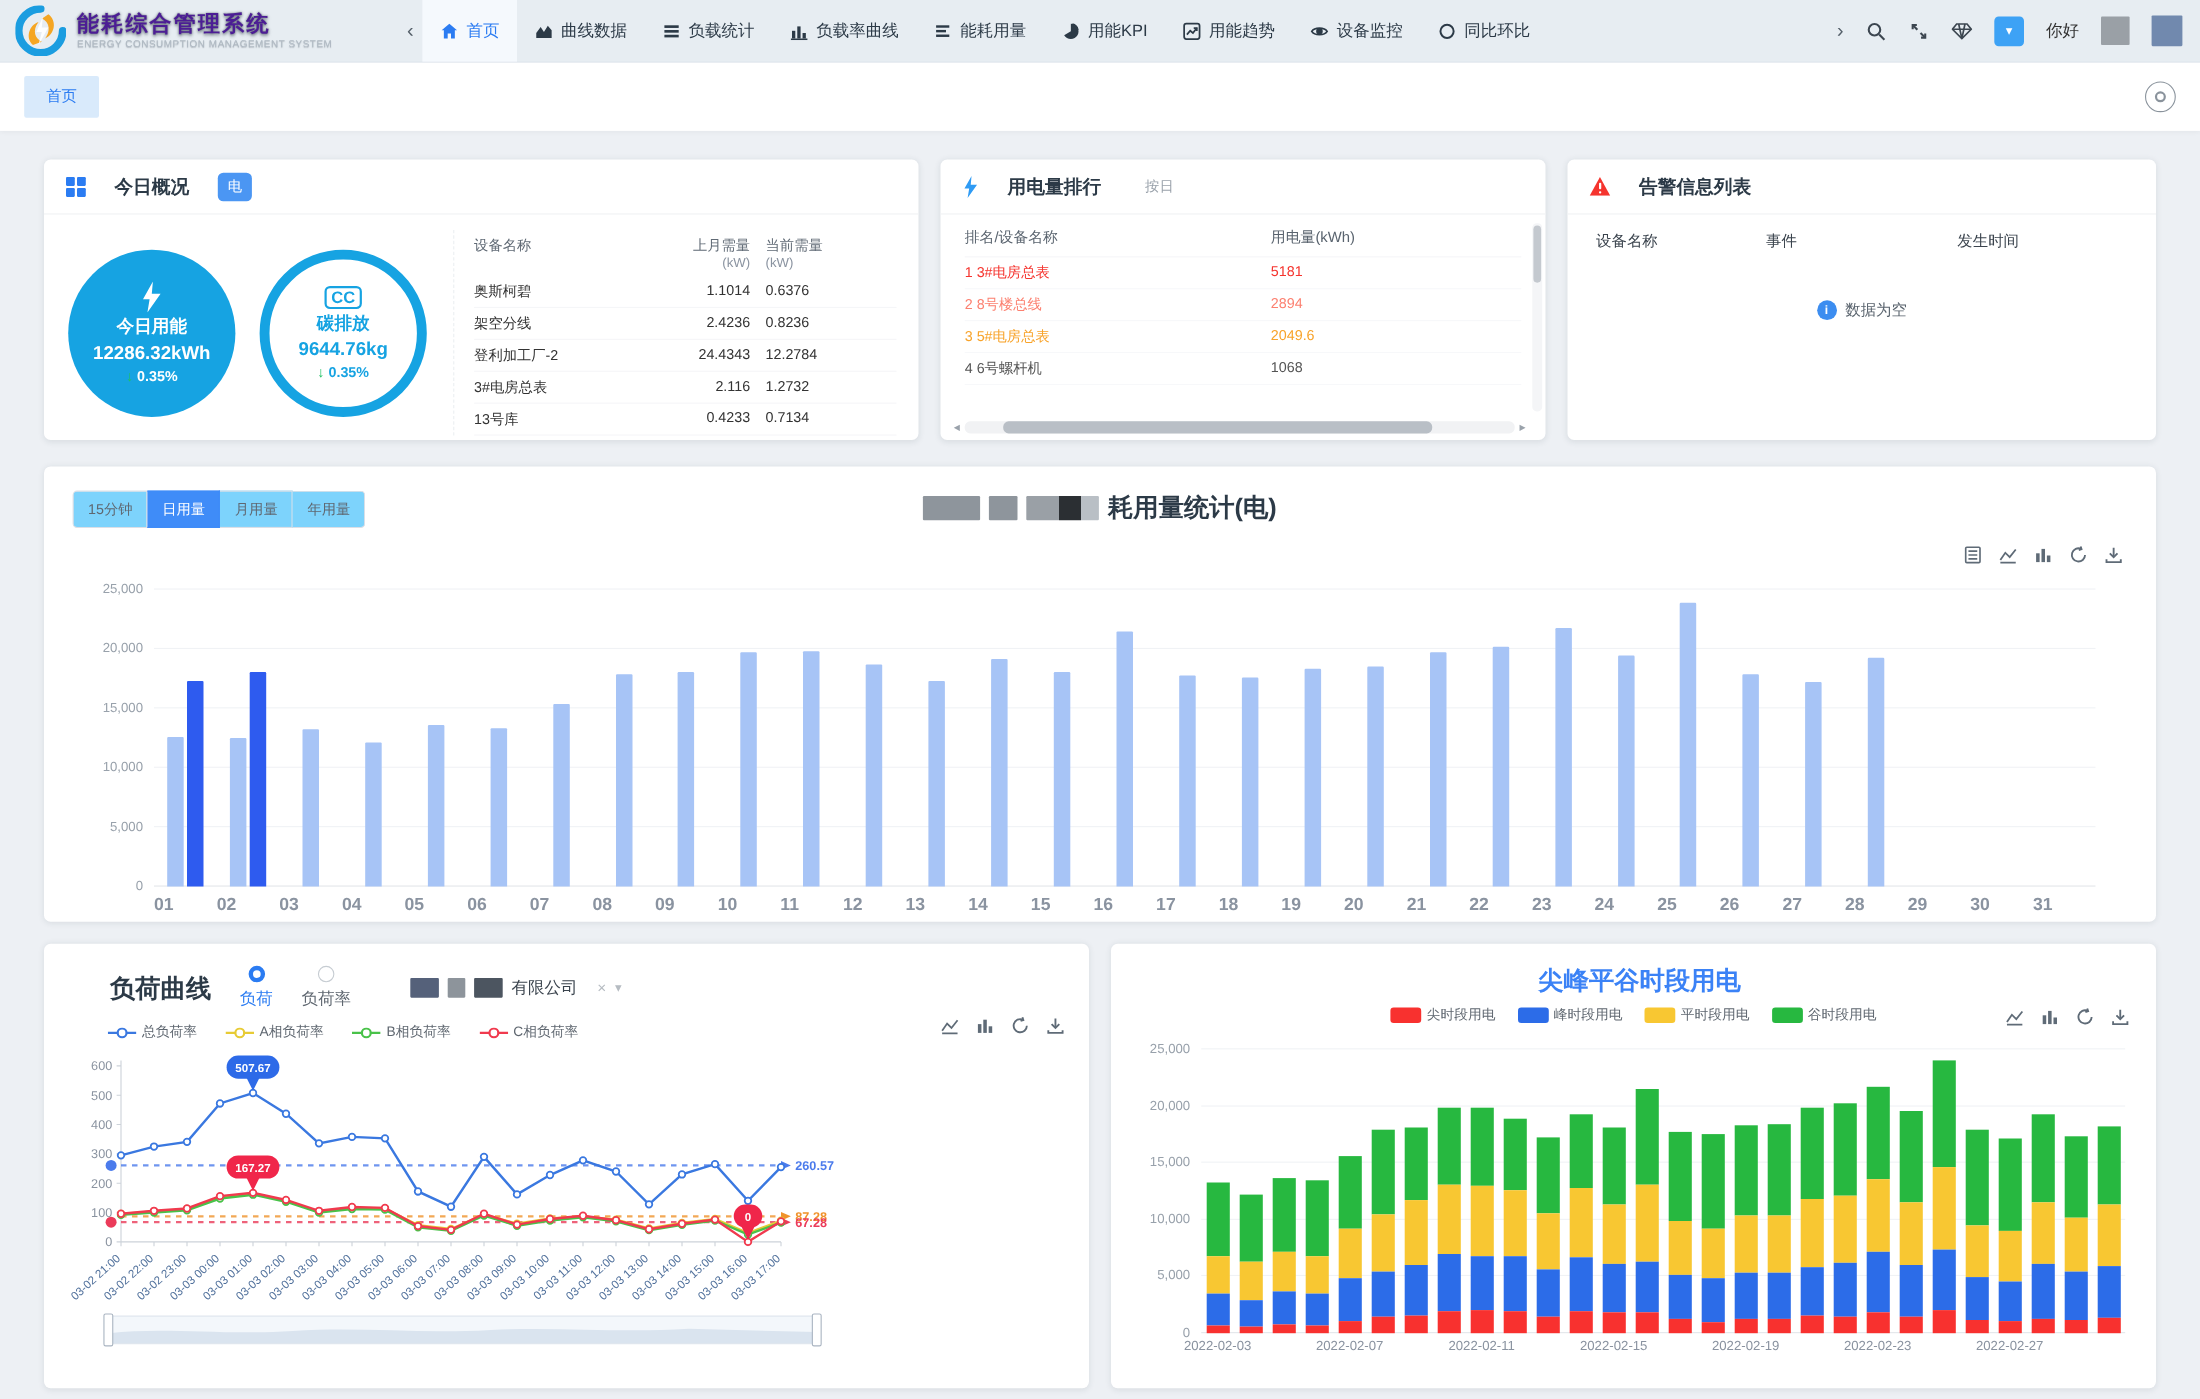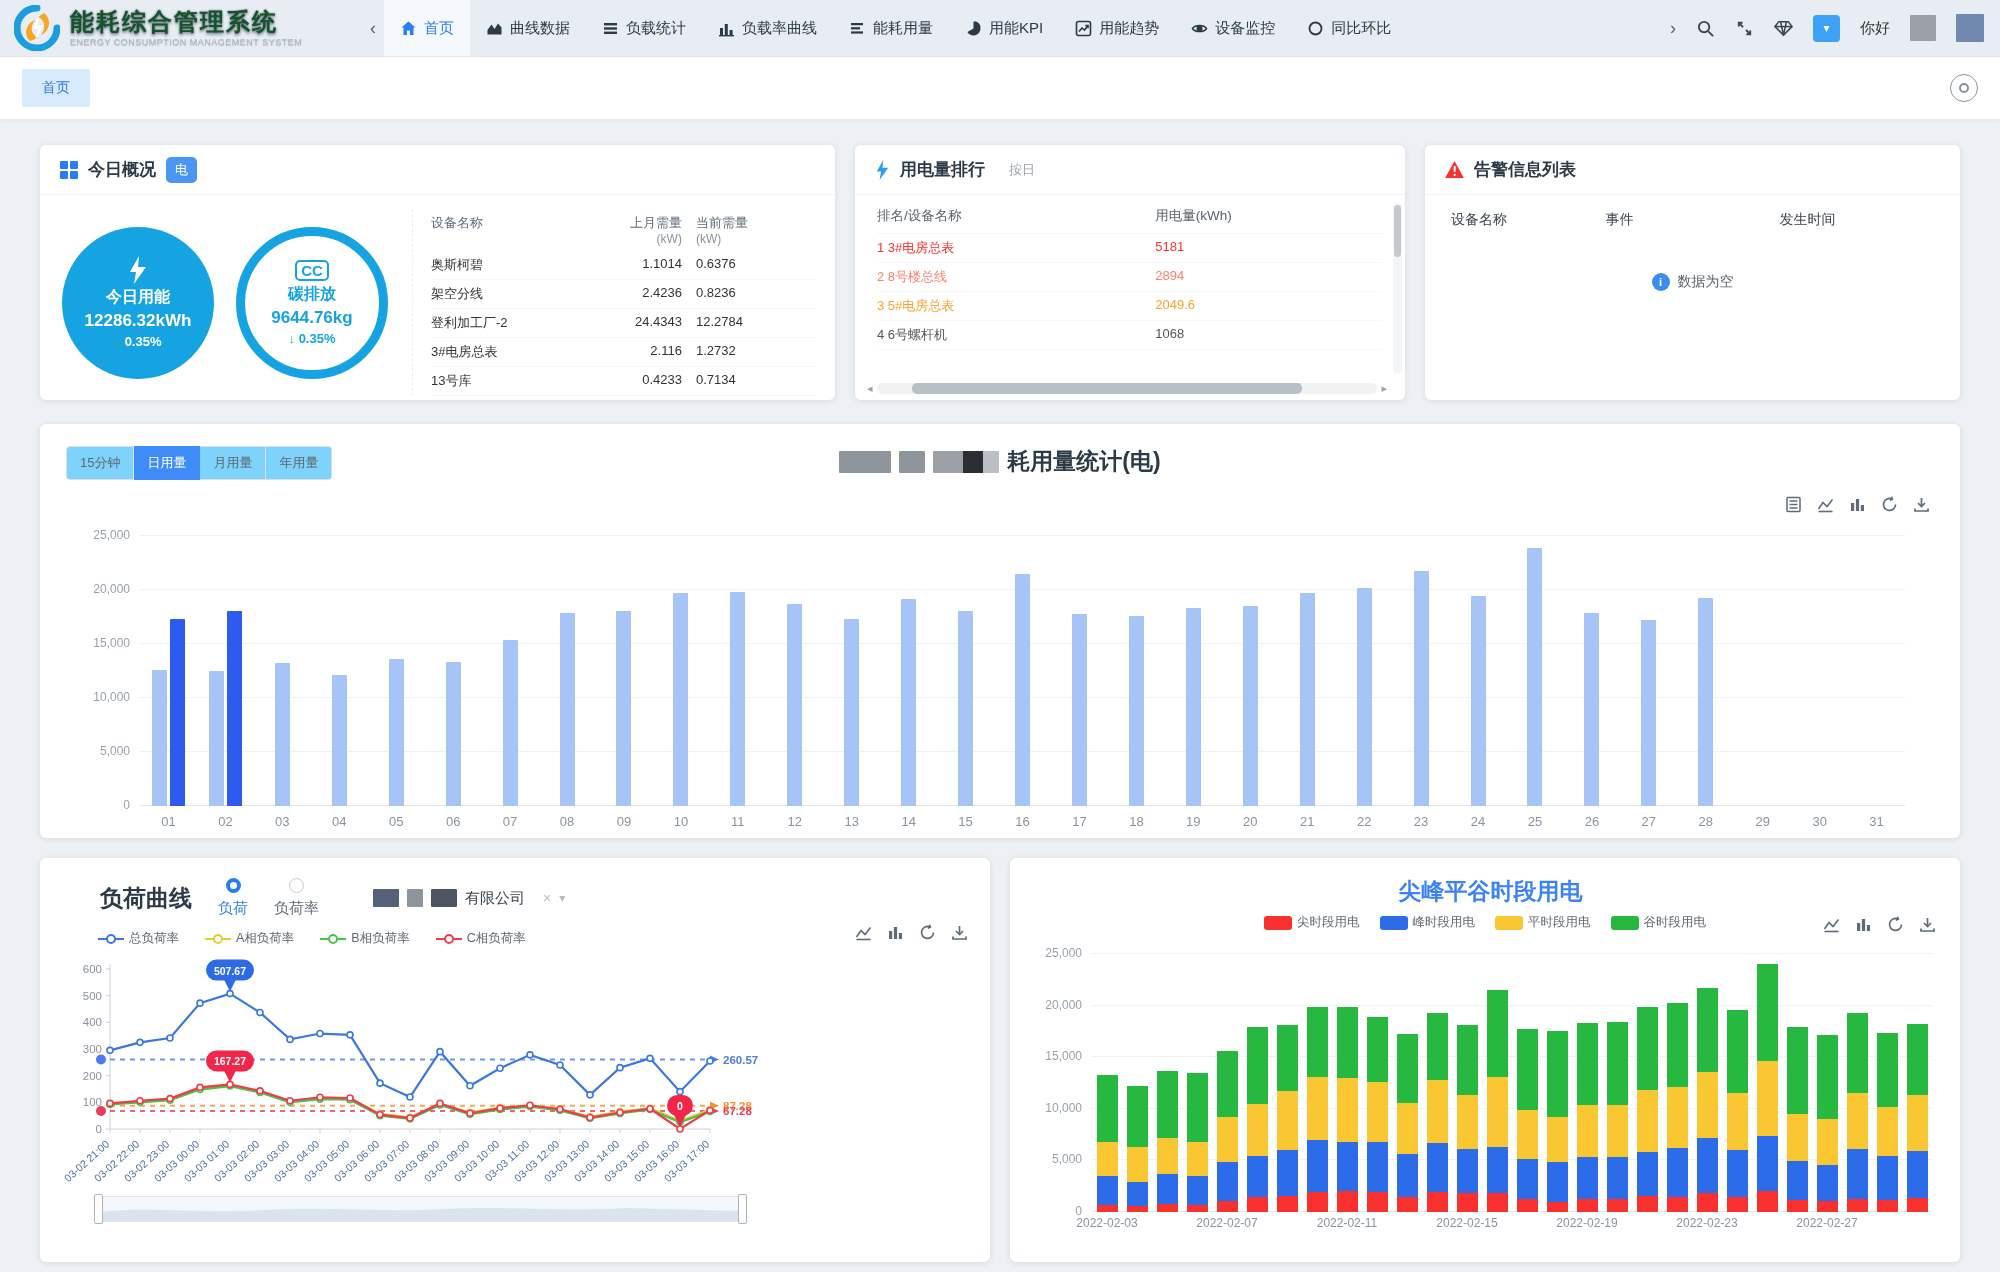--- a/index.html
+++ b/index.html
@@ -3,21 +3,21 @@
 <meta charset="utf-8">
 <style>
   * { margin:0; padding:0; box-sizing:border-box; }
   html,body { width:2000px; height:1272px; }
   body { background:#edf0f4; font-family:"Liberation Sans","DejaVu Sans",sans-serif; color:#333; overflow:hidden; }
   svg { display:block; }
 
   
   .navbar { height:57px; background:#e7edf2; display:flex; align-items:center; border-bottom:1px solid #dde4ea; }
   .logo-wrap { display:flex; align-items:center; gap:10px; padding:0 10px 0 14px; min-width:370px; }
-  .brand-title { font-size:24px; font-weight:bold; color:#14532d; letter-spacing:2px;
+  .brand-title { font-size:20px; font-weight:bold; color:#4c1d95; letter-spacing:2px;
     text-shadow:0 2px 3px rgba(90,100,110,.75), 0 0 2px rgba(90,100,110,.9); line-height:1; }
   .brand-sub { font-size:9px; color:#aeb8c2; letter-spacing:.5px; margin-top:3px;
     text-shadow:0 1px 1px rgba(120,130,140,.5); }
   .nav-collapse { color:#55606a; margin:0 8px 0 0; font-size:18px; display:flex; align-items:center; cursor:pointer; }
   .nav-menu { display:flex; height:100%; }
   .nav-item { display:flex; align-items:center; gap:7px; padding:0 16px; font-size:15px; color:#2c3a47; cursor:pointer; white-space:nowrap; }
   .nav-item svg { width:17px; height:17px; }
   .nav-item.active { background:#f5f9fd; color:#2b7cf2; }
   .nav-right { margin-left:auto; display:flex; align-items:center; gap:20px; padding-right:16px; }
   .nav-right svg { width:19px; height:19px; }
@@ -31,21 +31,21 @@
   
   .tabbar { height:62px; background:#fff; display:flex; align-items:center; justify-content:space-between; padding:0 22px; box-shadow:0 2px 4px rgba(0,0,0,.04); position:relative; z-index:2; }
   .tab { background:#d9eafb; color:#2b7cf2; font-size:14px; padding:10px 20px; border-radius:2px; cursor:pointer; }
   .tab-circle { width:28px; height:28px; border:1px solid #8a939c; border-radius:50%; display:flex; align-items:center; justify-content:center; cursor:pointer; }
   .tab-circle i { width:10px; height:10px; border:2px solid #8a939c; border-radius:50%; }
 
   
   .row1 { display:flex; gap:20px; margin:26px 40px 0; }
   .row3 { display:flex; gap:20px; margin:20px 40px 0; }
   .card { background:#fff; border-radius:6px; box-shadow:0 1px 6px rgba(31,45,61,.1); }
-  .card-header { display:flex; align-items:center; gap:10px; height:50px; padding:0 20px; border-bottom:1px solid #f0f2f4; font-size:17px; font-weight:bold; color:#2c3a47; }
+  .card-header { display:flex; align-items:center; gap:26px; height:50px; padding:0 20px; border-bottom:1px solid #f0f2f4; font-size:17px; font-weight:bold; color:#2c3a47; }
 
   
   .card-overview { width:795px; height:255px; }
   .grid-icon { display:grid; grid-template-columns:8px 8px; grid-template-rows:8px 8px; gap:2px; }
   .grid-icon i { background:#2b7cf2; border-radius:1px; }
   .badge-elec { background:#4b96f3; color:#fff; font-size:13px; font-weight:normal; padding:4px 9px; border-radius:5px; }
   .ov-body { display:flex; align-items:center; padding:14px 20px 0 22px; }
   .circle { width:152px; height:152px; border-radius:50%; display:flex; flex-direction:column; align-items:center; justify-content:center; gap:3px; flex-shrink:0; }
   .circle-energy { background:#16a3e2; color:#fff; }
   .circle-carbon { border:9px solid #16a3e2; background:#fff; color:#16a3e2; margin-left:22px; }
@@ -96,21 +96,21 @@
   .toolbox { display:flex; gap:15px; color:#5f6b77; }
   .toolbox svg { width:17px; height:17px; cursor:pointer; }
   .dc-toolbox { position:absolute; right:30px; top:72px; }
   .plot { position:absolute; }
   .dc-plot { left:100px; right:55px; top:112px; height:270px; }
   .grid { position:absolute; left:0; right:0; border-top:1px solid #f0f2f5; }
   .grid span { position:absolute; left:-80px; top:-8px; width:70px; text-align:right; font-size:12px; color:#98a1ab; border:none; }
   .bars { position:absolute; inset:0; display:flex; align-items:flex-end; }
   .slot { flex:1; display:flex; align-items:flex-end; justify-content:center; gap:3px; height:100%; }
   .xrow { position:absolute; left:0; right:0; top:278px; display:flex; }
-  .xrow span { flex:1; text-align:center; font-size:13px; color:#8a93a0; }
+  .xrow span { flex:1; font-size:16px; color:#8a93a0;font-weight:bold; }
 
   
   .card-load { width:950px; height:404px; position:relative; }
   .lc-top { display:flex; align-items:center; padding:20px 24px 0 60px; }
   .lc-title { font-size:23px; font-weight:bold; color:#2c3a47; }
   .radio { display:flex; align-items:center; gap:6px; margin-left:26px; font-size:15px; cursor:pointer;flex-direction:column; }
   .radio .dot { width:15px; height:15px; border-radius:50%; border:1px solid #c6ccd2; background:#fff; }
   .radio.sel { color:#2b7cf2; }
   .radio.sel .dot { border:4px solid #2b7cf2; }
   .radio.unsel { color:#5f6770; }

